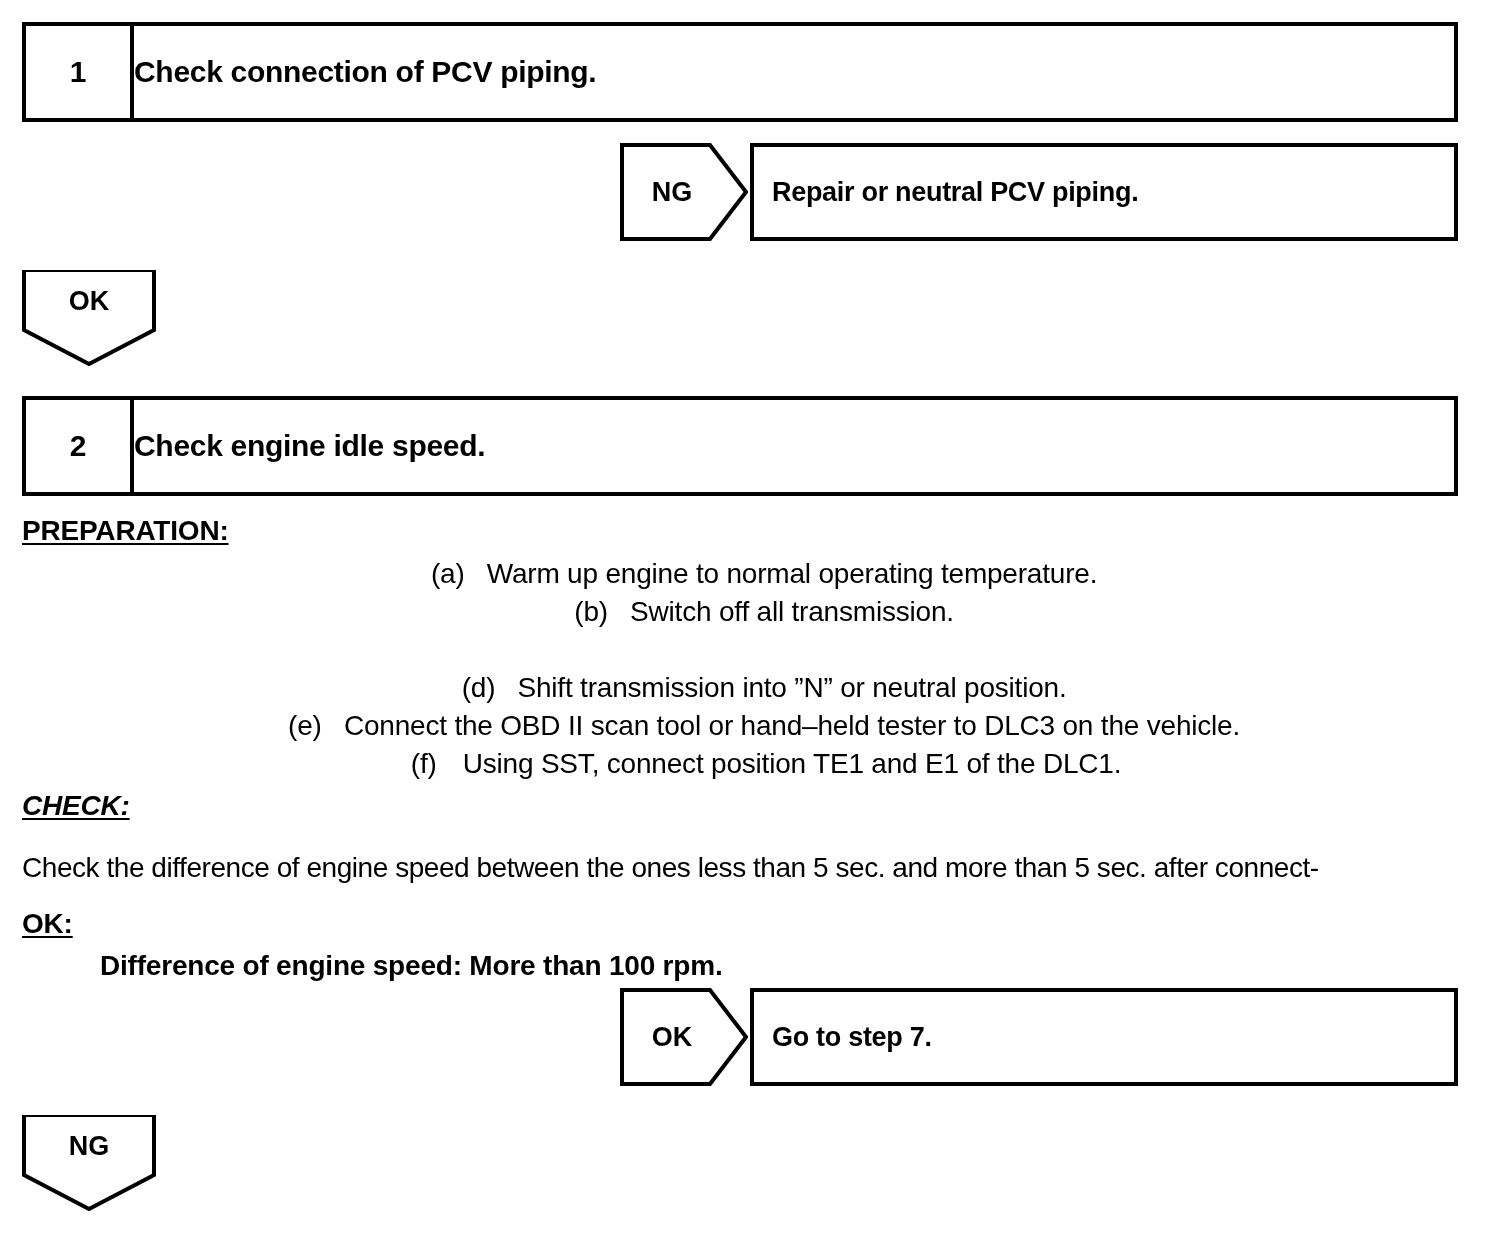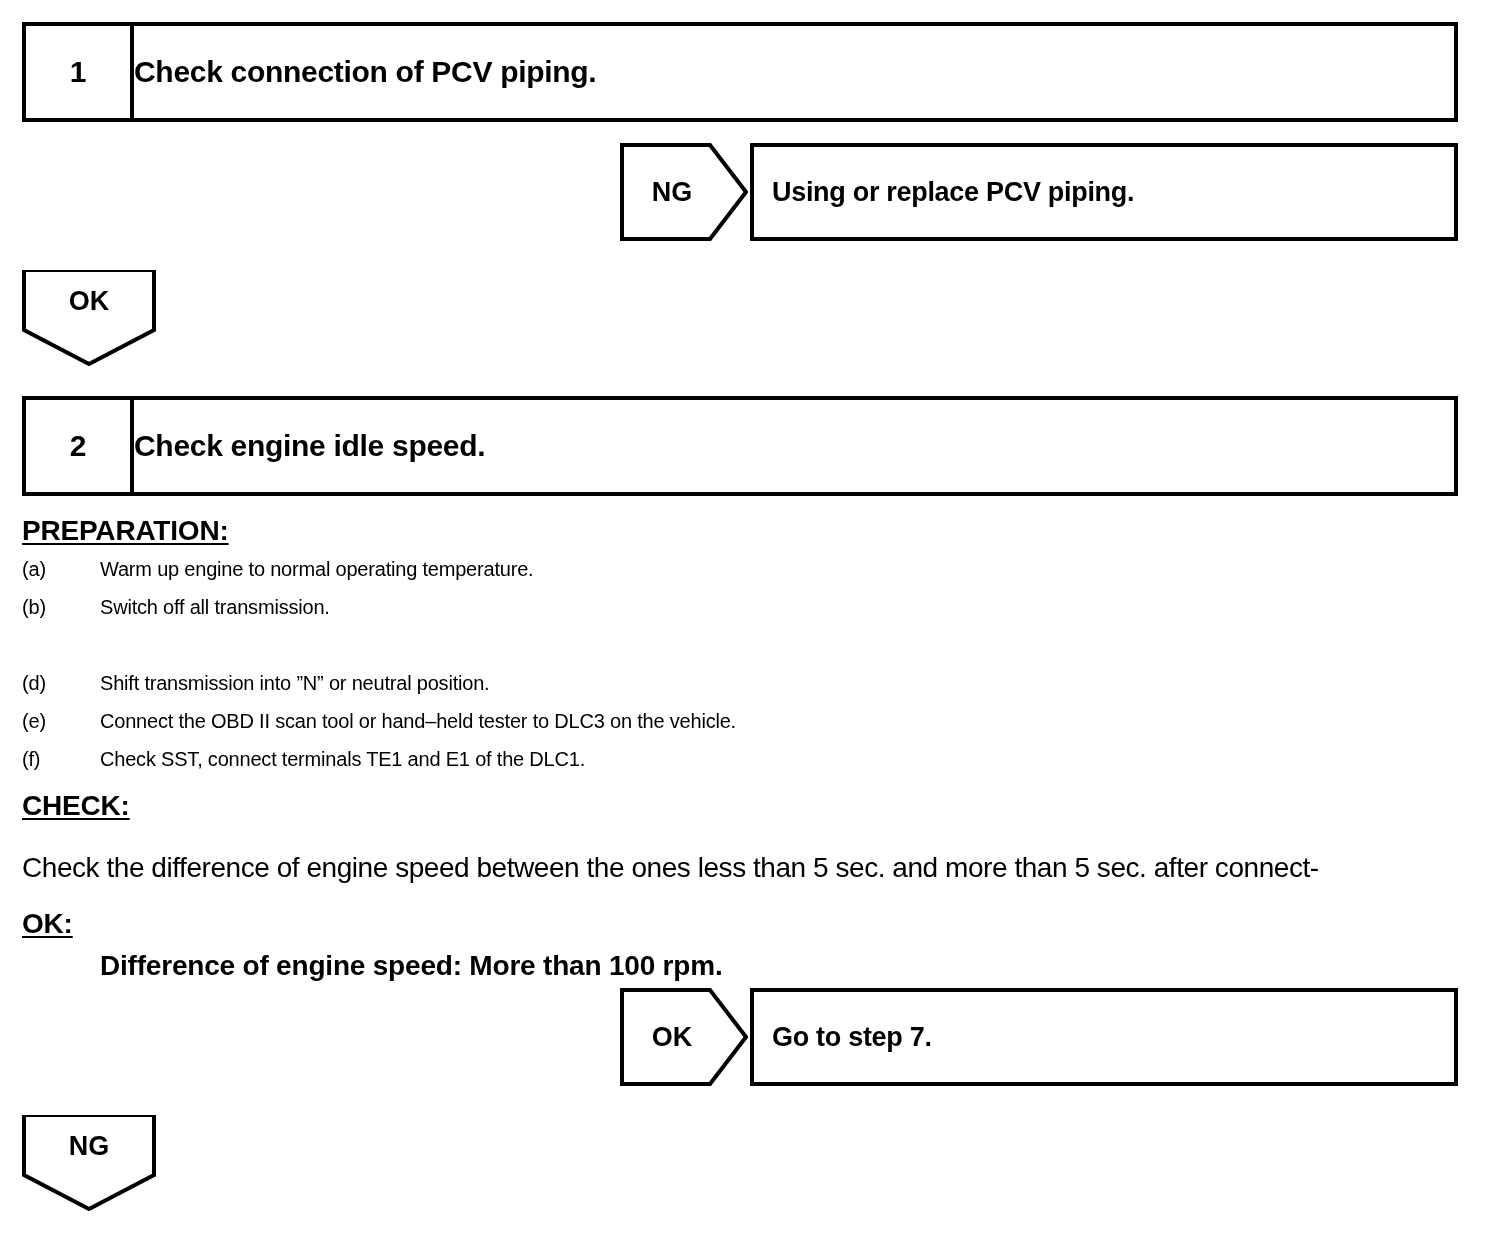--- a/index.html
+++ b/index.html
@@ -122,23 +122,24 @@
     font-size: 28px;
     text-decoration: underline;
     text-underline-offset: 3px;
     letter-spacing: -0.2px;
     white-space: nowrap;
   }
   .list-row {
     position: absolute;
     left: 22px;
     right: 20px;
-    font-size: 20px;
+    font-size: 28px;
     letter-spacing: -0.2px;
     white-space: nowrap;
+    text-align: center;
   }
   .list-marker {
     display: inline-block;
     width: 78px;
   }
   .para-line {
     position: absolute;
     left: 22px;
     font-size: 28px;
     letter-spacing: -0.45px;
@@ -164,21 +165,21 @@
   </div>
 
   <div class="arrow-right" style="left:620px; top:143px; width:128px; height:98px;">
     <svg width="128" height="98" viewBox="0 0 128 98" aria-hidden="true">
       <polygon points="2,2 90,2 126,49 90,96 2,96" fill="#ffffff" stroke="#000000" stroke-width="4"></polygon>
     </svg>
     <div class="arrow-label">NG</div>
   </div>
 
   <div class="result-box" style="left:750px; top:143px; width:708px; height:98px;">
-    <span>Using or replace PCV piping.</span>
+    <span>Repair or neutral PCV piping.</span>
   </div>
 
   <div class="arrow-down" style="left:22px; top:270px; width:134px; height:96px;">
     <svg width="134" height="96" viewBox="0 0 134 96" aria-hidden="true">
       <polygon points="2,0 132,0 132,60 67,94 2,60" fill="#ffffff" stroke="#000000" stroke-width="4"></polygon>
     </svg>
     <div class="arrow-label">OK</div>
   </div>
 
   <div class="step-box" style="left:22px; top:396px; width:1436px; height:100px;">
@@ -194,24 +195,24 @@
   <div class="list-row" style="top:596px;">
     <span class="list-marker">(b)</span><span>Switch off all transmission.</span>
   </div>
   <div class="list-row" style="top:672px;">
     <span class="list-marker">(d)</span><span>Shift transmission into ”N” or neutral position.</span>
   </div>
   <div class="list-row" style="top:710px;">
     <span class="list-marker">(e)</span><span>Connect the OBD II scan tool or hand–held tester to DLC3 on the vehicle.</span>
   </div>
   <div class="list-row" style="top:748px;">
-    <span class="list-marker">(f)</span><span>Check SST, connect terminals TE1 and E1 of the DLC1.</span>
-  </div>
-
-  <div class="section-heading" style="left:22px; top:790px;">CHECK:</div>
+    <span class="list-marker">(f)</span><span>Using SST, connect position TE1 and E1 of the DLC1.</span>
+  </div>
+
+  <div class="section-heading" style="left:22px; top:790px;font-style:italic;">CHECK:</div>
   <div class="para-line" style="top:852px;">Check the difference of engine speed between the ones less than 5 sec. and more than 5 sec. after connect-</div>
 
   <div class="section-heading" style="left:22px; top:908px;">OK:</div>
   <div class="spec-line" style="top:950px;">Difference of engine speed: More than 100 rpm.</div>
 
   <div class="arrow-right" style="left:620px; top:988px; width:128px; height:98px;">
     <svg width="128" height="98" viewBox="0 0 128 98" aria-hidden="true">
       <polygon points="2,2 90,2 126,49 90,96 2,96" fill="#ffffff" stroke="#000000" stroke-width="4"></polygon>
     </svg>
     <div class="arrow-label">OK</div>

